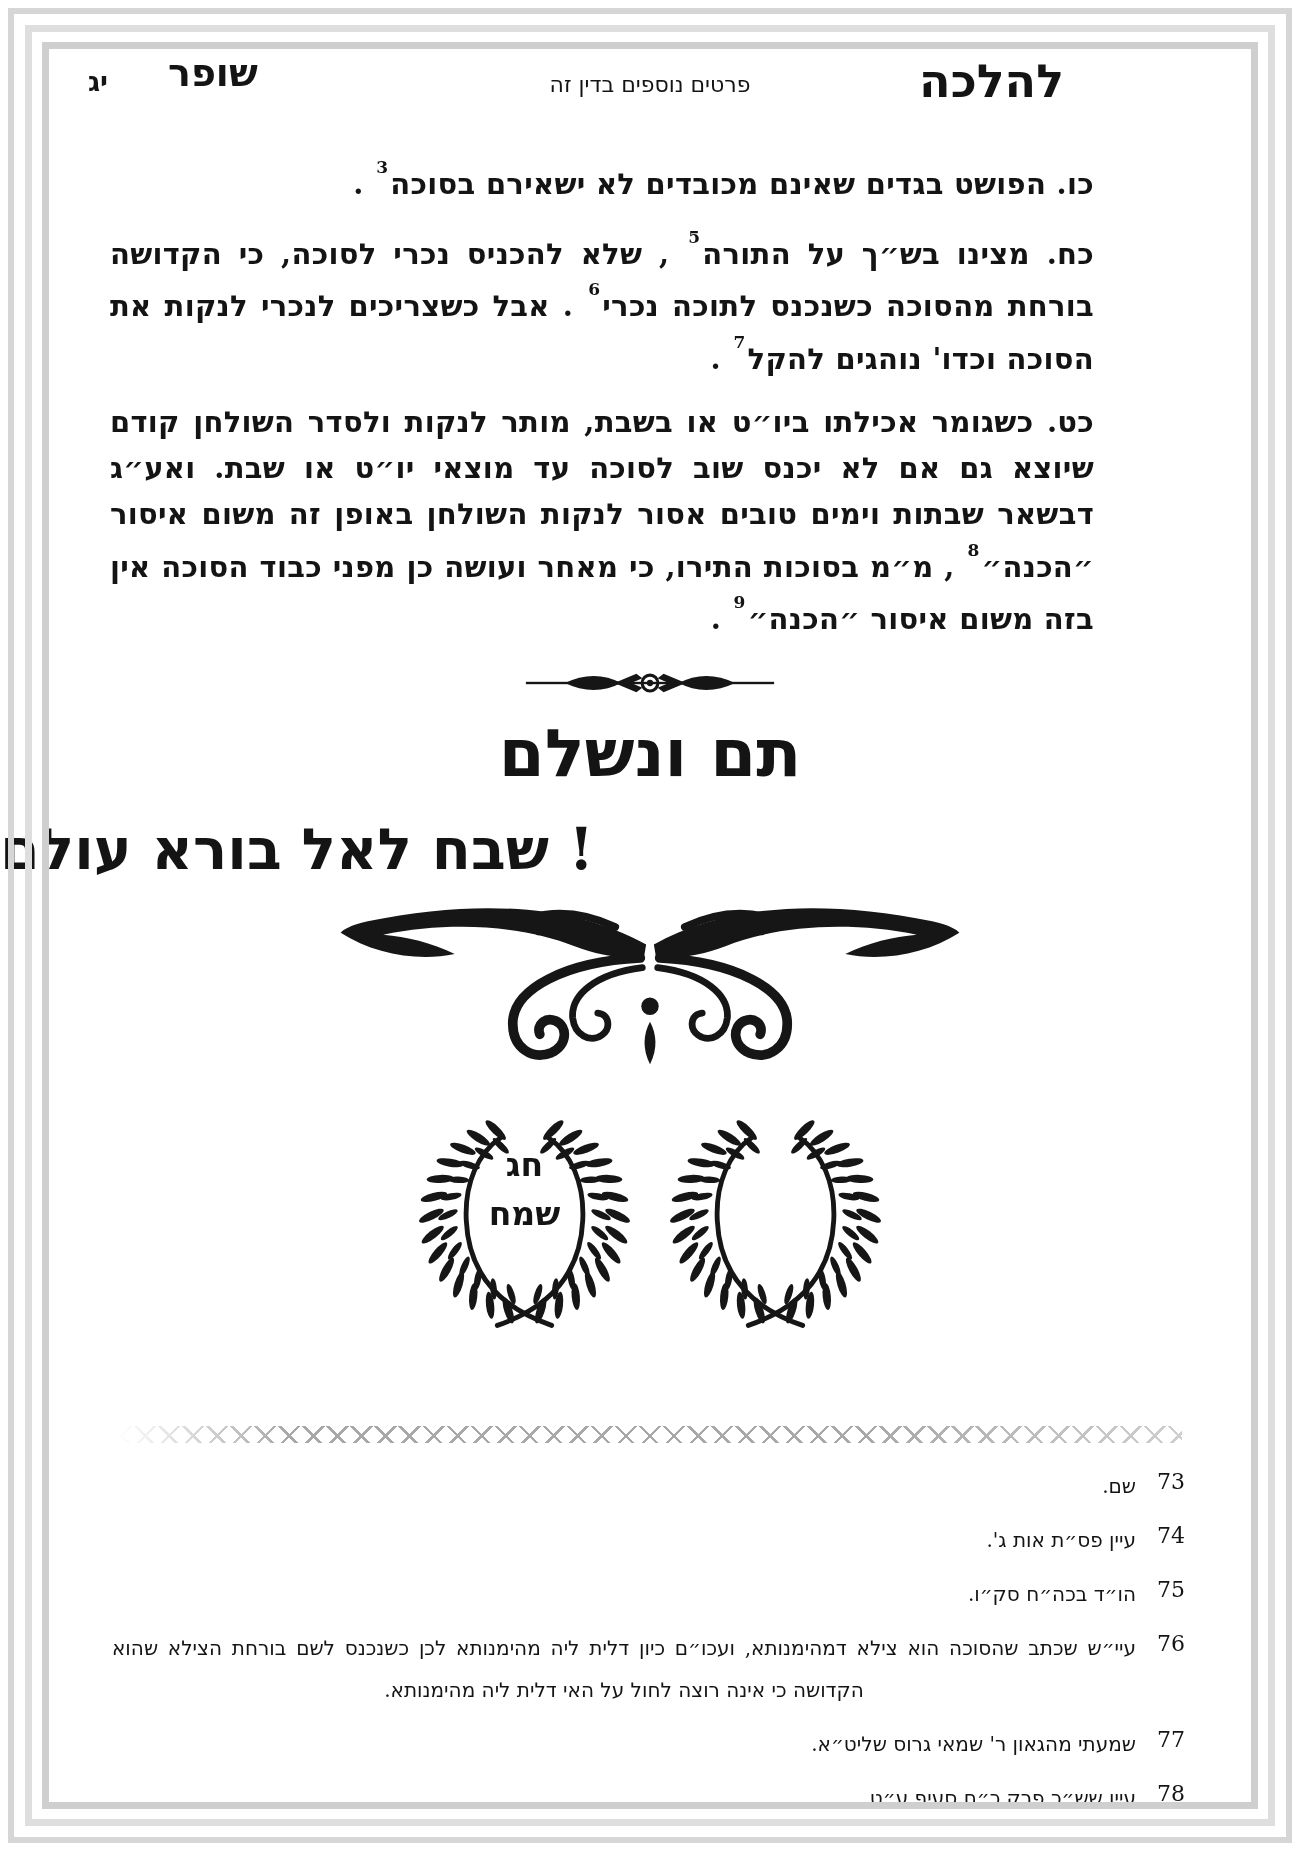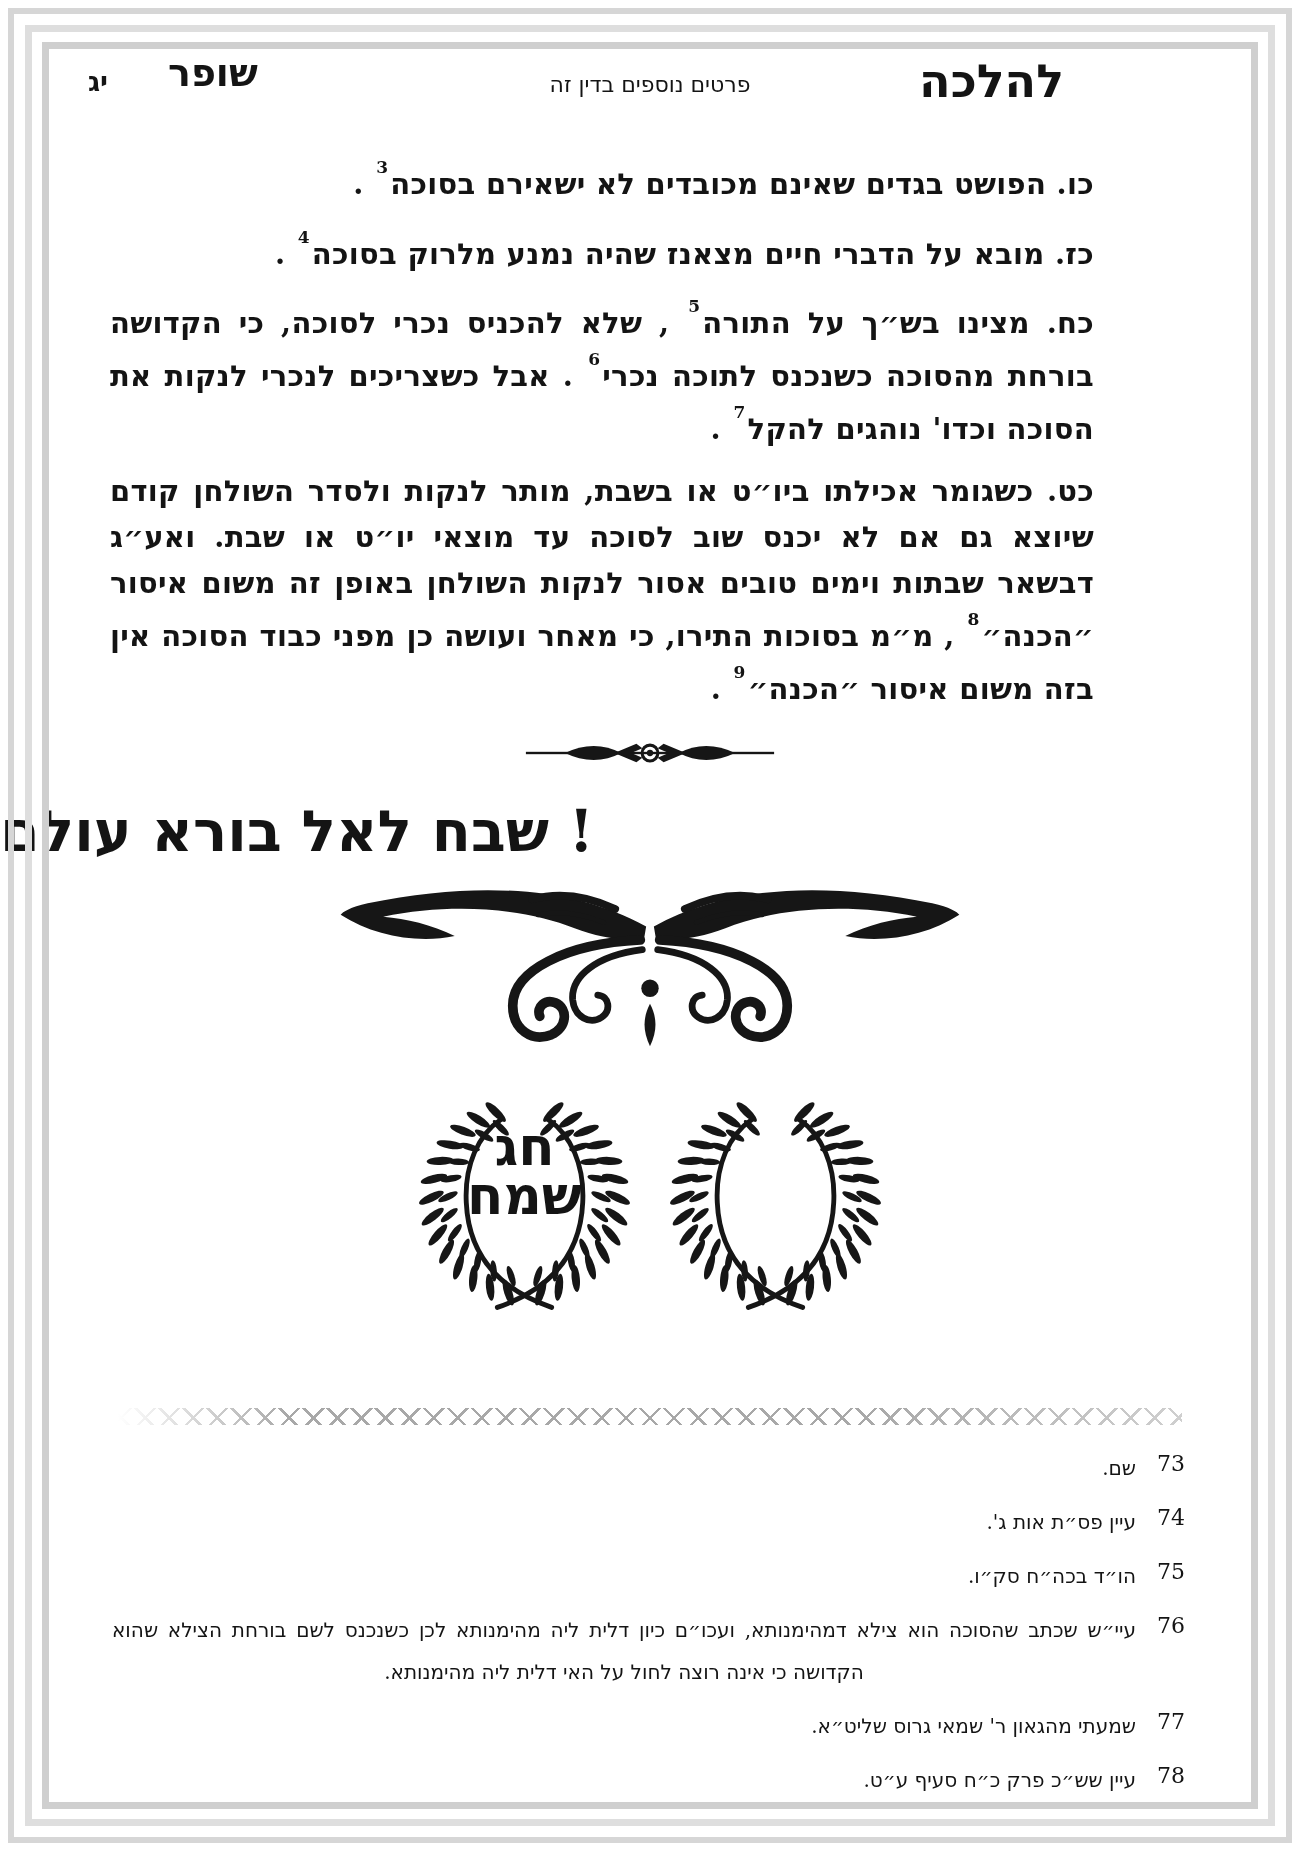--- a/index.html
+++ b/index.html
@@ -28,21 +28,21 @@
 
   .colophon1{text-align:center;font-size:66px;font-weight:700;margin-top:10px;line-height:78px;}
   .colophon2{text-align:left;font-size:57px;font-weight:700;margin-top:22px;line-height:70px;}
 
   .flourish-wrap{text-align:center;margin-top:14px;}
 
   .wreaths{display:flex;justify-content:center;gap:36px;margin-top:34px;}
   .wreath-box{position:relative;width:215px;height:228px;}
   svg.wreath{width:215px;height:228px;display:block;}
   .wreath-text{position:absolute;top:30px;left:0;right:0;text-align:center;
-               font-size:53px;line-height:49px;font-weight:700;}
+               font-size:33px;line-height:49px;font-weight:700;}
 
   .diamond-band{height:17px;margin:88px 118px 0 118px;
     background-image:
       linear-gradient(to right,#ffffff 0,rgba(255,255,255,0) 16%,rgba(255,255,255,0) 70%,rgba(255,255,255,.45) 100%),
       repeating-linear-gradient(45deg,transparent 0 6px,#a8a8a8 6px 8.5px,transparent 8.5px 17px),
       repeating-linear-gradient(-45deg,transparent 0 6px,#a8a8a8 6px 8.5px,transparent 8.5px 17px);}
 
   .footnotes{margin:22px 112px 0 112px;direction:rtl;}
   .fn{display:flex;gap:18px;margin-bottom:12px;align-items:flex-start;}
   .fn-num{font-family:"DejaVu Serif",serif;font-size:22px;min-width:34px;direction:ltr;
@@ -61,40 +61,40 @@
   <div class="header">
     <div class="h-lehalacha">להלכה</div>
     <div class="h-sub">פרטים נוספים בדין זה</div>
     <div class="h-shofar">שופר</div>
     <div class="h-pagenum">יג</div>
   </div>
 
   <div class="body-text">
     <p class="para"><span>כו. הפושט בגדים שאינם מכובדים לא ישאירם בסוכה</span><sup class="fnref">3</sup><span> .</span></p>
 
-    <p class="para"><span>כז. מובא על הדברי חיים מצאנז שהיה נמנע מלרוק בסוכה</span><sup class="fnref">4</sup><span> .</span></p>
 
     <p class="para"><span>כח. מצינו בש״ך על התורה</span><sup class="fnref">5</sup><span> , שלא להכניס נכרי לסוכה, כי הקדושה בורחת מהסוכה כשנכנס לתוכה נכרי</span><sup class="fnref">6</sup><span> . אבל כשצריכים לנכרי לנקות את הסוכה וכדו' נוהגים להקל</span><sup class="fnref">7</sup><span> .</span></p>
 
     <p class="para"><span>כט. כשגומר אכילתו ביו״ט או בשבת, מותר לנקות ולסדר השולחן קודם שיוצא גם אם לא יכנס שוב לסוכה עד מוצאי יו״ט או שבת. ואע״ג דבשאר שבתות וימים טובים אסור לנקות השולחן באופן זה משום איסור ״הכנה״</span><sup class="fnref">8</sup><span> , מ״מ בסוכות התירו, כי מאחר ועושה כן מפני כבוד הסוכה אין בזה משום איסור ״הכנה״</span><sup class="fnref">9</sup><span> .</span></p>
   </div>
 
   <div class="arrow-wrap">
     <svg class="arrow-divider" viewBox="0 0 300 40" width="256" height="34" xmlns="http://www.w3.org/2000/svg">
       <rect class="ink" x="4" y="18.6" width="292" height="2.8"></rect>
       <g id="arrhalf">
         <path class="ink" d="M50,20 C72,9 96,9 116,20 C96,31 72,31 50,20 Z"></path>
         <path class="ink" d="M108,20 L134,9 L141,14.5 L128,20 L141,25.5 L134,31 Z"></path>
       </g>
       <use href="#arrhalf" xlink:href="#arrhalf" transform="translate(300,0) scale(-1,1)"></use>
       <circle cx="150" cy="20" r="9.3" fill="none" stroke="#161616" stroke-width="3.6"></circle>
       <circle class="ink" cx="150" cy="20" r="3.7"></circle>
     </svg>
   </div>
 
+  <div class="colophon1">תם ונשלם</div>
   <div class="colophon2">שבח לאל בורא עולם !</div>
 
   <div class="flourish-wrap">
     <svg viewBox="0 0 640 180" width="620" height="174" xmlns="http://www.w3.org/2000/svg">
       <g id="flhalf">
         <path class="ink" d="M324,48 C398,8 492,0 612,24 C630,28 638,33 640,36 C606,58 560,66 522,58 C546,46 572,40 596,38 C528,24 452,28 398,50 C372,60 344,64 326,60 Z"></path>
         <path d="M330,62 C408,66 462,94 462,130 C462,155 442,168 422,160 C406,153 404,133 418,127 C428,123 438,131 434,141" fill="none" stroke="#161616" stroke-width="10" stroke-linecap="round"></path>
         <path d="M328,72 C376,78 402,100 400,124 C398,142 382,150 370,142 C360,135 362,120 374,119" fill="none" stroke="#161616" stroke-width="7" stroke-linecap="round"></path>
         <path d="M356,30 C386,16 416,13 442,20" fill="none" stroke="#161616" stroke-width="8" stroke-linecap="round"></path>
         <path d="M368,44 C392,34 416,32 436,36" fill="none" stroke="#161616" stroke-width="5" stroke-linecap="round"></path>

